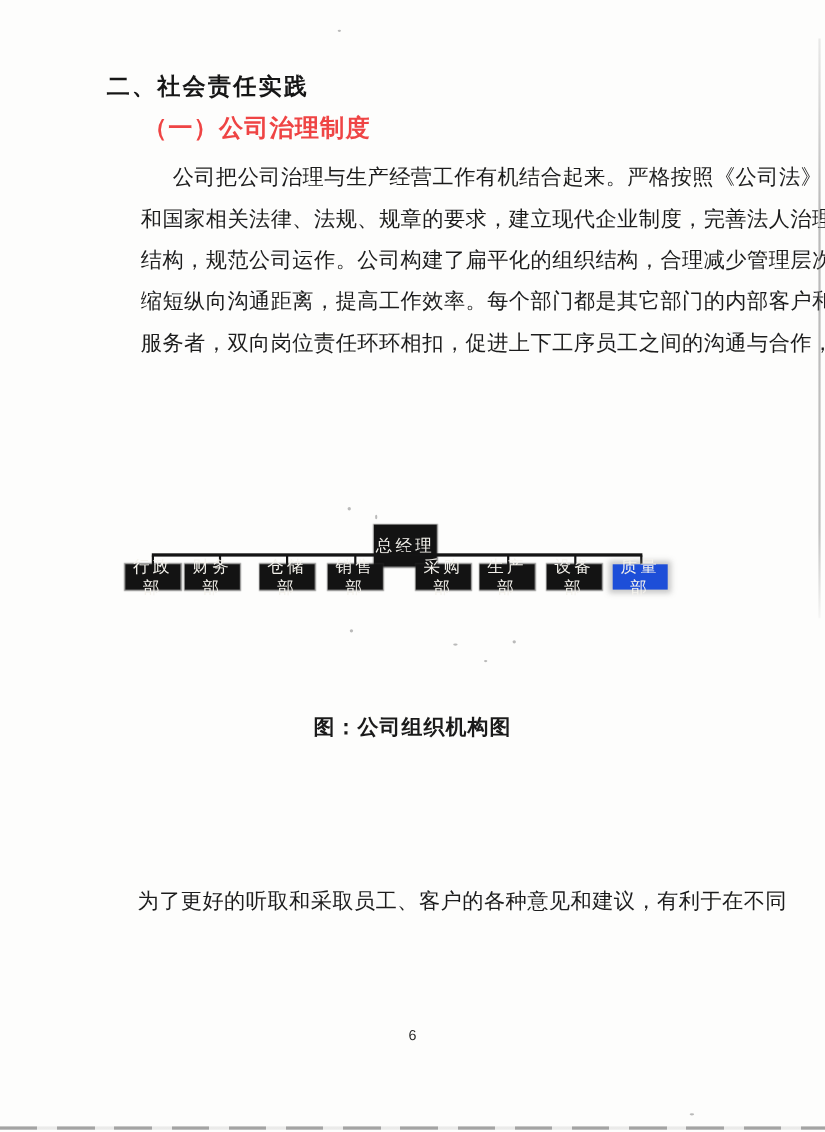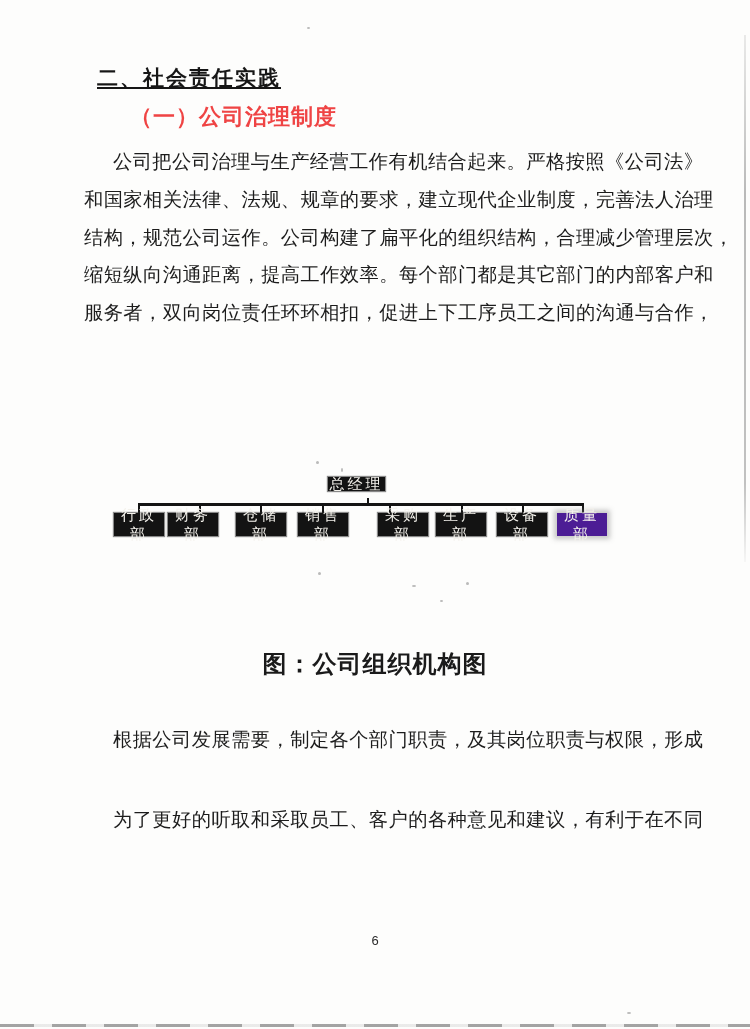--- a/index.html
+++ b/index.html
@@ -16,80 +16,79 @@
     overflow: hidden;
   }
   .abs { position: absolute; }
 
   .doc-heading {
     left: 97px; top: 64px;
     font-size: 21px;
     font-weight: bold;
     letter-spacing: 2px;
     color: #161616;
-    text-decoration: underline;
   }
   .doc-subheading {
     left: 130px; top: 102px;
     font-size: 22px;
     font-weight: bold;
     letter-spacing: 1px;
     color: #ef4444;
   }
 
   .para {
     left: 84px;
     width: 600px;
     font-size: 19.3px;
     line-height: 37.8px;
     letter-spacing: 0.4px;
     color: #1c1c1c;
   }
   .para .line { white-space: nowrap; }
   .para .line.indent { padding-left: 29px; }
 
-  #paragraph-1 { top: 143px; }
+  #paragraph-1 { top: 143px; margin-left: 44px; }
   #paragraph-2 { top: 721px; }
-  #paragraph-3 { top: 801px; }
+  #paragraph-3 { top: 801px; margin-left: 12px; }
 
   
   #org-chart { left: 0; top: 0; width: 750px; height: 560px; }
 
   .org-box {
     position: absolute;
     background: #131313;
     color: #f4f2ec;
     font-family: "Liberation Serif", serif;
     font-size: 15px;
     letter-spacing: 3px;
     display: flex;
     align-items: center;
     justify-content: center;
     text-align: center;
     box-shadow: 0 0 1px 1px rgba(40,40,40,0.55);
   }
   #org-root-box {
-    left: 328px; top: 477px; width: 57px; height: 14px;
+    left: 340px; top: 477px; width: 57px; height: 38px;
   }
   .dept-box {
     top: 513px; width: 50px; height: 23px;
   }
   .dept-box.smudged {
-    background: #4c1d95;
+    background: #1d4ed8;
     box-shadow: 0 0 5px 3px rgba(130,130,130,0.45);
   }
   .org-line { position: absolute; background: #141414; }
   #org-drop    { left: 367px; top: 498px; width: 2px; height: 7px; }
   #org-hline   { left: 138px; top: 503px; width: 446px; height: 3px; }
   .org-tick    { top: 505px; width: 2px; height: 9px; }
 
   .figure-caption {
     left: 0; top: 648px; width: 750px;
     text-align: center;
-    font-size: 24px;
+    font-size: 19px;
     font-weight: 600;
     letter-spacing: 1px;
     color: #1a1a1a;
   }
 
   .page-number {
     left: 0; top: 933px; width: 750px;
     text-align: center;
     font-size: 13px;
     color: #2a2a2a;
@@ -148,21 +147,20 @@
   <div class="org-box dept-box" style="left:298px">销售部</div>
   <div class="org-box dept-box" style="left:378px">采购部</div>
   <div class="org-box dept-box" style="left:436px">生产部</div>
   <div class="org-box dept-box" style="left:497px">设备部</div>
   <div class="org-box dept-box smudged" style="left:557px">质量部</div>
 </div>
 
 <div class="abs figure-caption">图：公司组织机构图</div>
 
 <div class="abs para" id="paragraph-2">
-  <div class="line indent">根据公司发展需要，制定各个部门职责，及其岗位职责与权限，形成</div>
 </div>
 
 <div class="abs para" id="paragraph-3">
   <div class="line indent">为了更好的听取和采取员工、客户的各种意见和建议，有利于在不同</div>
 </div>
 
 <div class="abs page-number">6</div>
 
 <div class="abs scan-edge-right"></div>
 <div class="abs scan-edge-bottom"></div>

